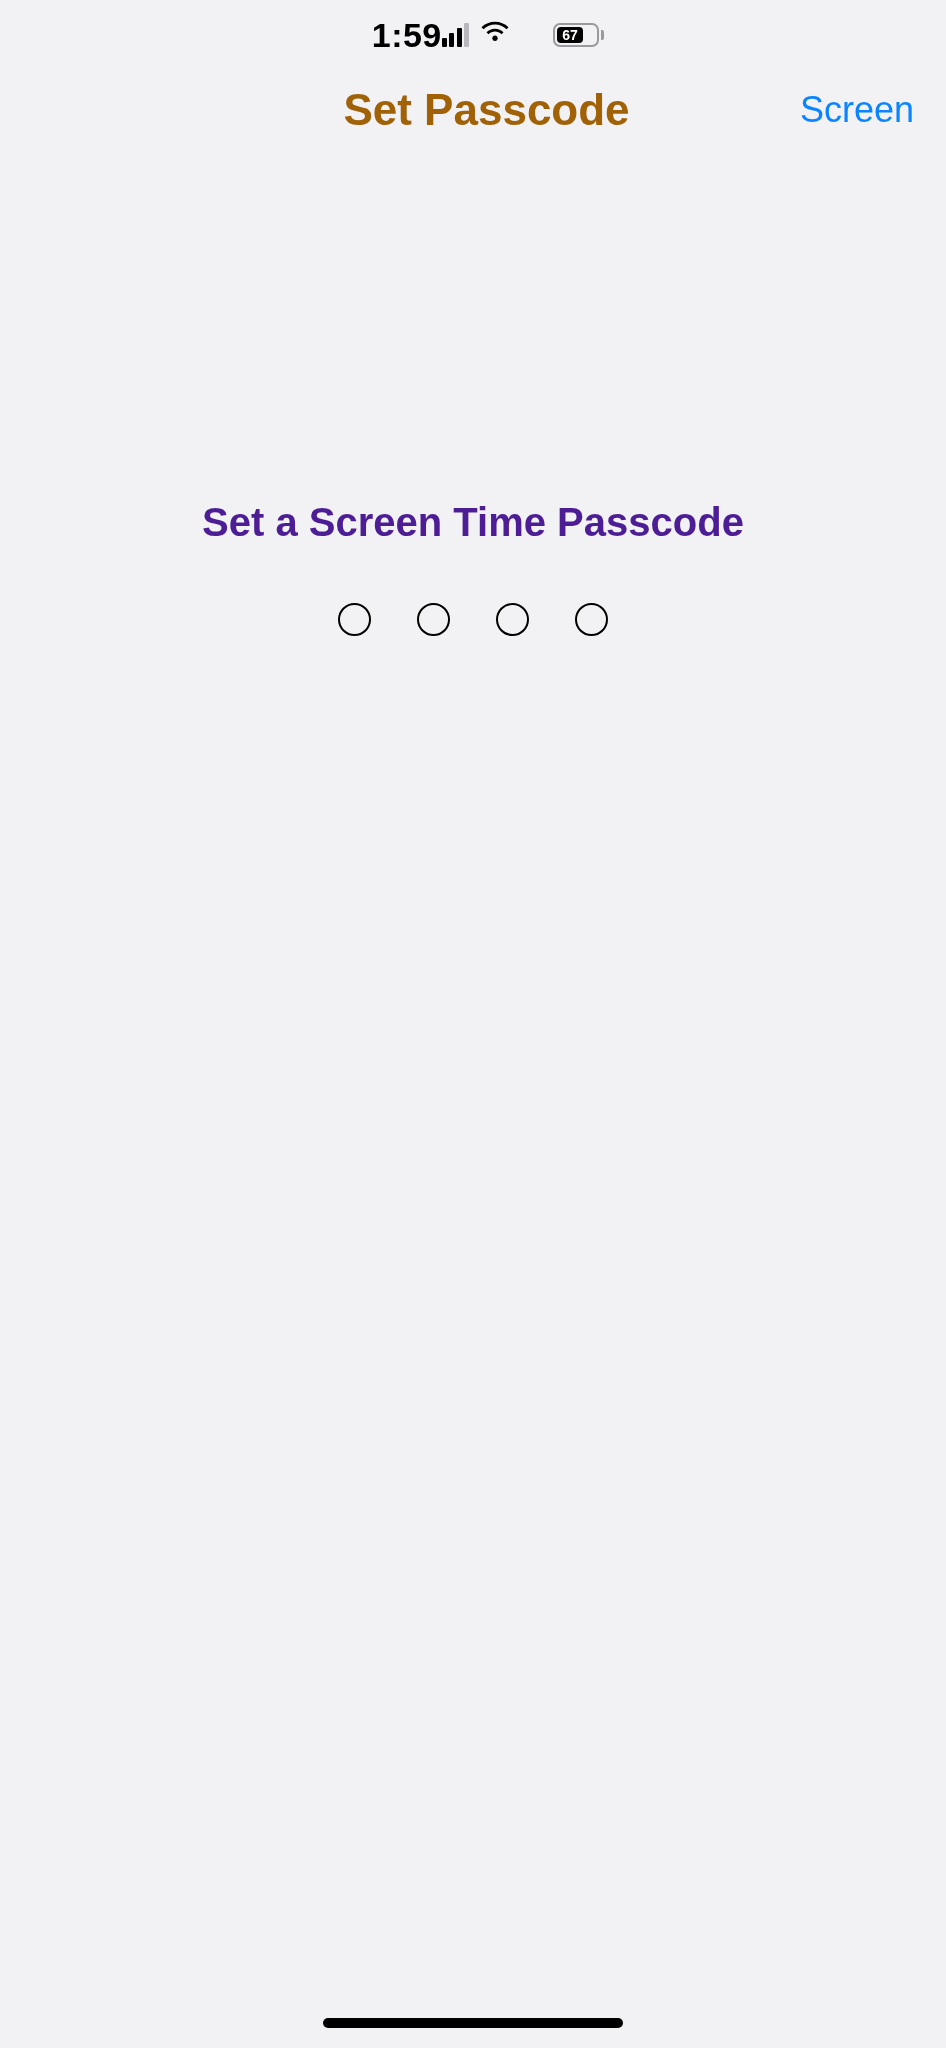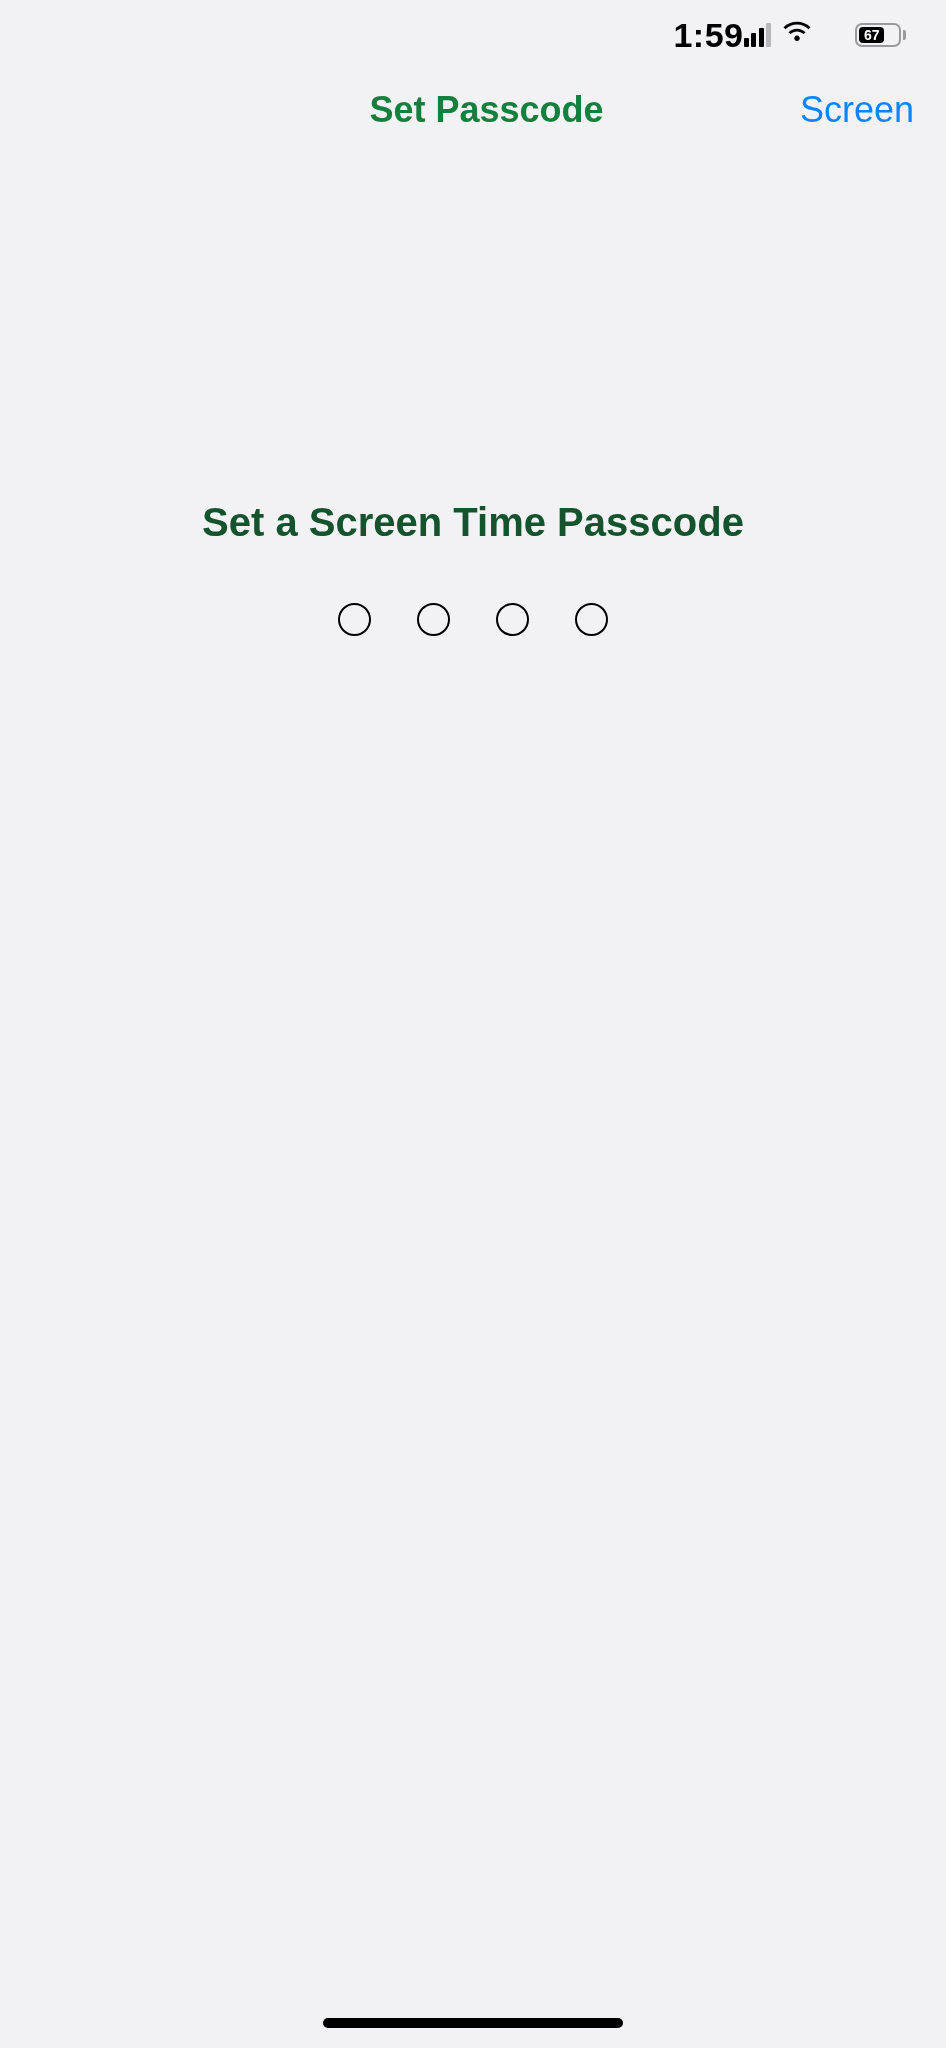--- a/index.html
+++ b/index.html
@@ -11,21 +11,21 @@
       width: 946px;
       height: 2048px;
       background: #f2f2f4;
       font-family: -apple-system, BlinkMacSystemFont, "Helvetica Neue", Helvetica, Arial, sans-serif;
       position: relative;
       overflow: hidden;
     }
     .status-bar {
       height: 70px;
       display: flex;
-      justify-content: flex-end;
+      justify-content: center;
       align-items: center;
       padding: 0 40px 0 70px;
     }
     .status-time {
       font-size: 34px;
       font-weight: 600;
       color: #000;
       letter-spacing: 0.5px;
     }
     .status-right {
@@ -87,43 +87,43 @@
       border-radius: 0 2px 2px 0;
     }
     .nav-bar {
       position: relative;
       height: 80px;
       display: flex;
       align-items: center;
       justify-content: center;
     }
     .nav-title {
-      font-size: 36px;
+      font-size: 44px;
       font-weight: 600;
-      color: #15803d;
+      color: #a16207;
       margin-left: 27px;
     }
     .nav-cancel {
       position: absolute;
       right: 32px;
       font-size: 36px;
       font-weight: 400;
       color: #0b84ff;
       cursor: pointer;
     }
     .content-area {
       padding-top: 350px;
       display: flex;
       flex-direction: column;
       align-items: center;
     }
     .prompt-text {
       font-size: 40px;
       font-weight: 600;
-      color: #14532d;
+      color: #4c1d95;
       text-align: center;
     }
     .passcode-dots {
       margin-top: 58px;
       display: flex;
       gap: 46px;
     }
     .passcode-dot {
       width: 33px;
       height: 33px;

